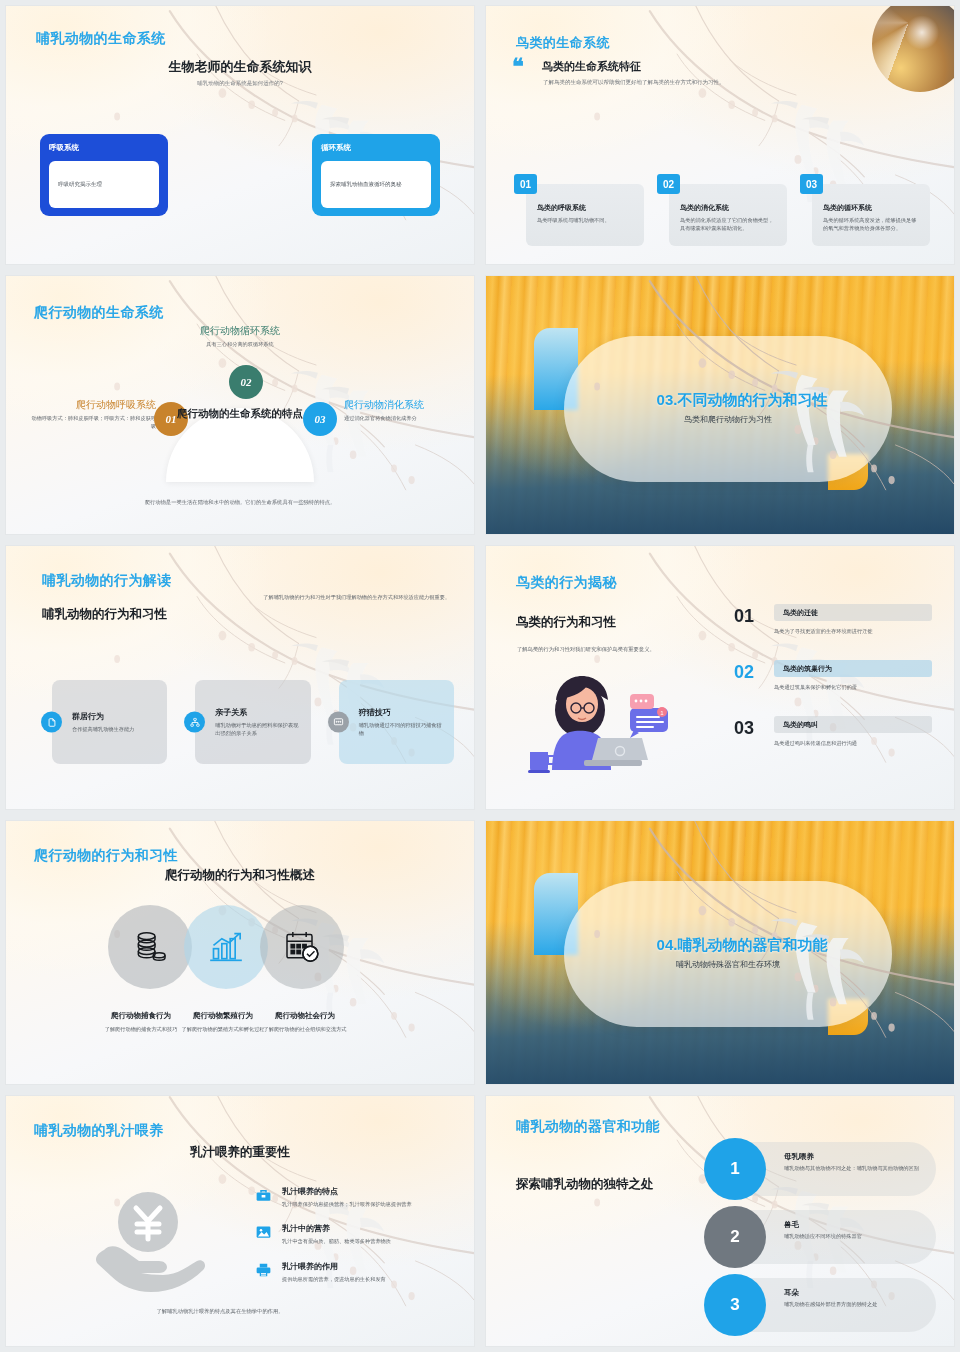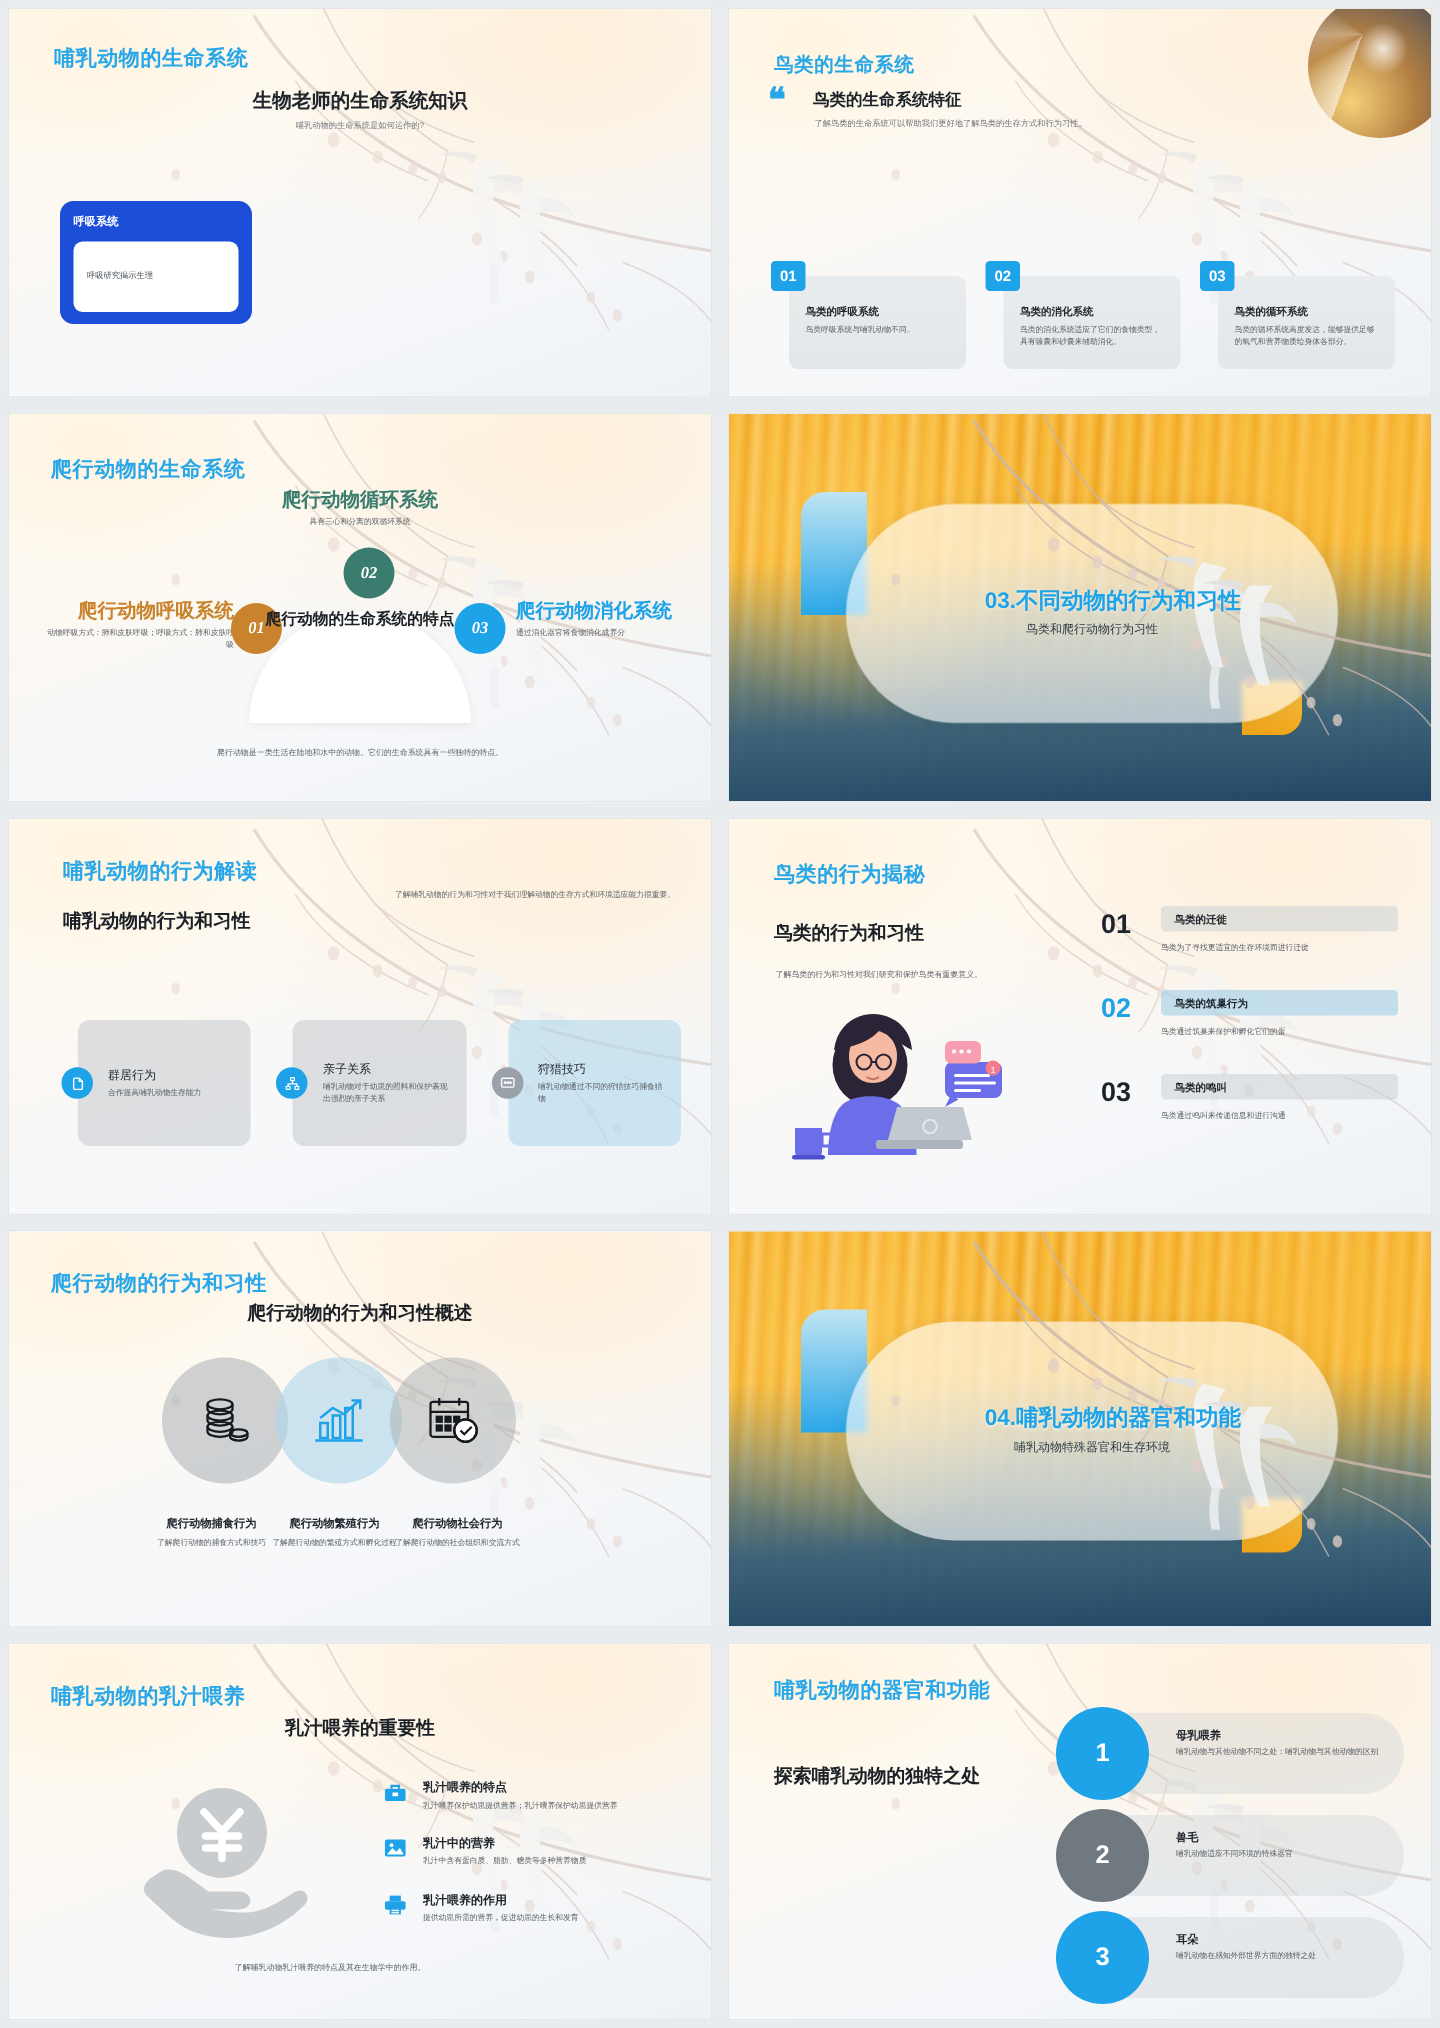--- a/index.html
+++ b/index.html
@@ -138,21 +138,21 @@
   .arc-circ {
     position: absolute; width: 34px; height: 34px; border-radius: 50%;
     display: flex; align-items: center; justify-content: center;
     color: #fff; font-size: 11px; font-weight: bold; font-style: italic;
     font-family: "Liberation Serif", serif;
   }
   .arc-c1 { background: #c8832c; left: 148px; top: 34px; }
   .arc-c2 { background: #3a7d6e; left: 223px; top: -3px; }
   .arc-c3 { background: #1fa3e8; left: 297px; top: 34px; }
   .arc-lab { position: absolute; z-index: 5; }
-  .arc-lab .t { font-size: 13px; font-weight: bold; margin-bottom: 3px; }
+  .arc-lab .t { font-size: 10px; font-weight: normal; margin-bottom: 3px; }
   .arc-lab .d { font-size: 5.2px; color: #5e646a; line-height: 1.5; }
   .lab-top { left: 0; right: 0; top: 48px; text-align: center; }
   .lab-top .t { color: #3a7d6e; }
   .lab-left { left: 22px; top: 122px; width: 128px; text-align: right; }
   .lab-left .t { color: #c8832c; }
   .lab-right { left: 338px; top: 122px; width: 130px; text-align: left; }
   .lab-right .t { color: #1fa3e8; }
   .s3-foot {
     position: absolute; left: 110px; right: 110px; top: 222px;
     text-align: center; font-size: 5.3px; color: #5e646a; line-height: 1.6; z-index: 5;
@@ -196,21 +196,21 @@
     background: rgba(196,201,206,.55); padding: 10px 10px 10px 20px;
     display: flex; flex-direction: column; justify-content: center;
   }
   .s5-card.hl { background: rgba(176,216,236,.6); }
   .s5-ic {
     position: absolute; left: -11px; top: 50%; transform: translateY(-50%);
     width: 21px; height: 21px; border-radius: 50%; background: #1fa3e8;
     display: flex; align-items: center; justify-content: center;
   }
   .s5-ic.gray { background: #9aa1a8; }
-  .s5-t { font-size: 8px; font-weight: normal; color: #1d232a; margin-bottom: 3px; }
+  .s5-t { font-size: 8px; font-weight: bold; color: #1d232a; margin-bottom: 3px; }
   .s5-d { font-size: 5.2px; color: #5a6066; line-height: 1.55; }
   
   .s6-h { position: absolute; left: 30px; top: 68px; font-size: 12.5px; font-weight: bold; color: #1c2127; z-index: 5; }
   .s6-sub { position: absolute; left: 31px; top: 100px; width: 190px; font-size: 5.3px; color: #5e646a; z-index: 5; }
   .s6-list { position: absolute; left: 248px; right: 22px; top: 58px; z-index: 5; }
   .s6-row { position: relative; height: 56px; }
   .s6-num {
     position: absolute; left: 0; top: 2px; font-size: 18px; font-weight: bold;
     color: #1d232a; font-family: "Liberation Sans", sans-serif;
   }
@@ -311,20 +311,24 @@
   </g>
 </svg>
       </div>
     <div class="kicker" style="left:30px;top:24px;font-size:14px;">哺乳动物的生命系统</div>
     <div class="s1-title">生物老师的生命系统知识</div>
     <div class="s1-sub">哺乳动物的生命系统是如何运作的?</div>
     <div class="s1-cards">
       <div class="s1-card">
         <div class="s1-card-h">呼吸系统</div>
         <div class="s1-card-b">呼吸研究揭示生理</div>
+      </div>
+      <div class="s1-card on">
+        <div class="s1-card-h">循环系统</div>
+        <div class="s1-card-b">探索哺乳动物血液循环的奥秘</div>
       </div>
     </div>
   </div>
 
   <div class="slide">
     <div class="bg-light"></div>
     <div class="bg-branch">
 <svg viewBox="0 0 480 270" preserveAspectRatio="xMidYMid slice" xmlns="http://www.w3.org/2000/svg">
   <g stroke="#c9b7ae" fill="none" stroke-linecap="round" opacity="0.85">
     <path d="M168 8 C200 60 262 108 330 132 C380 150 440 162 480 168" stroke-width="2.2"></path>

